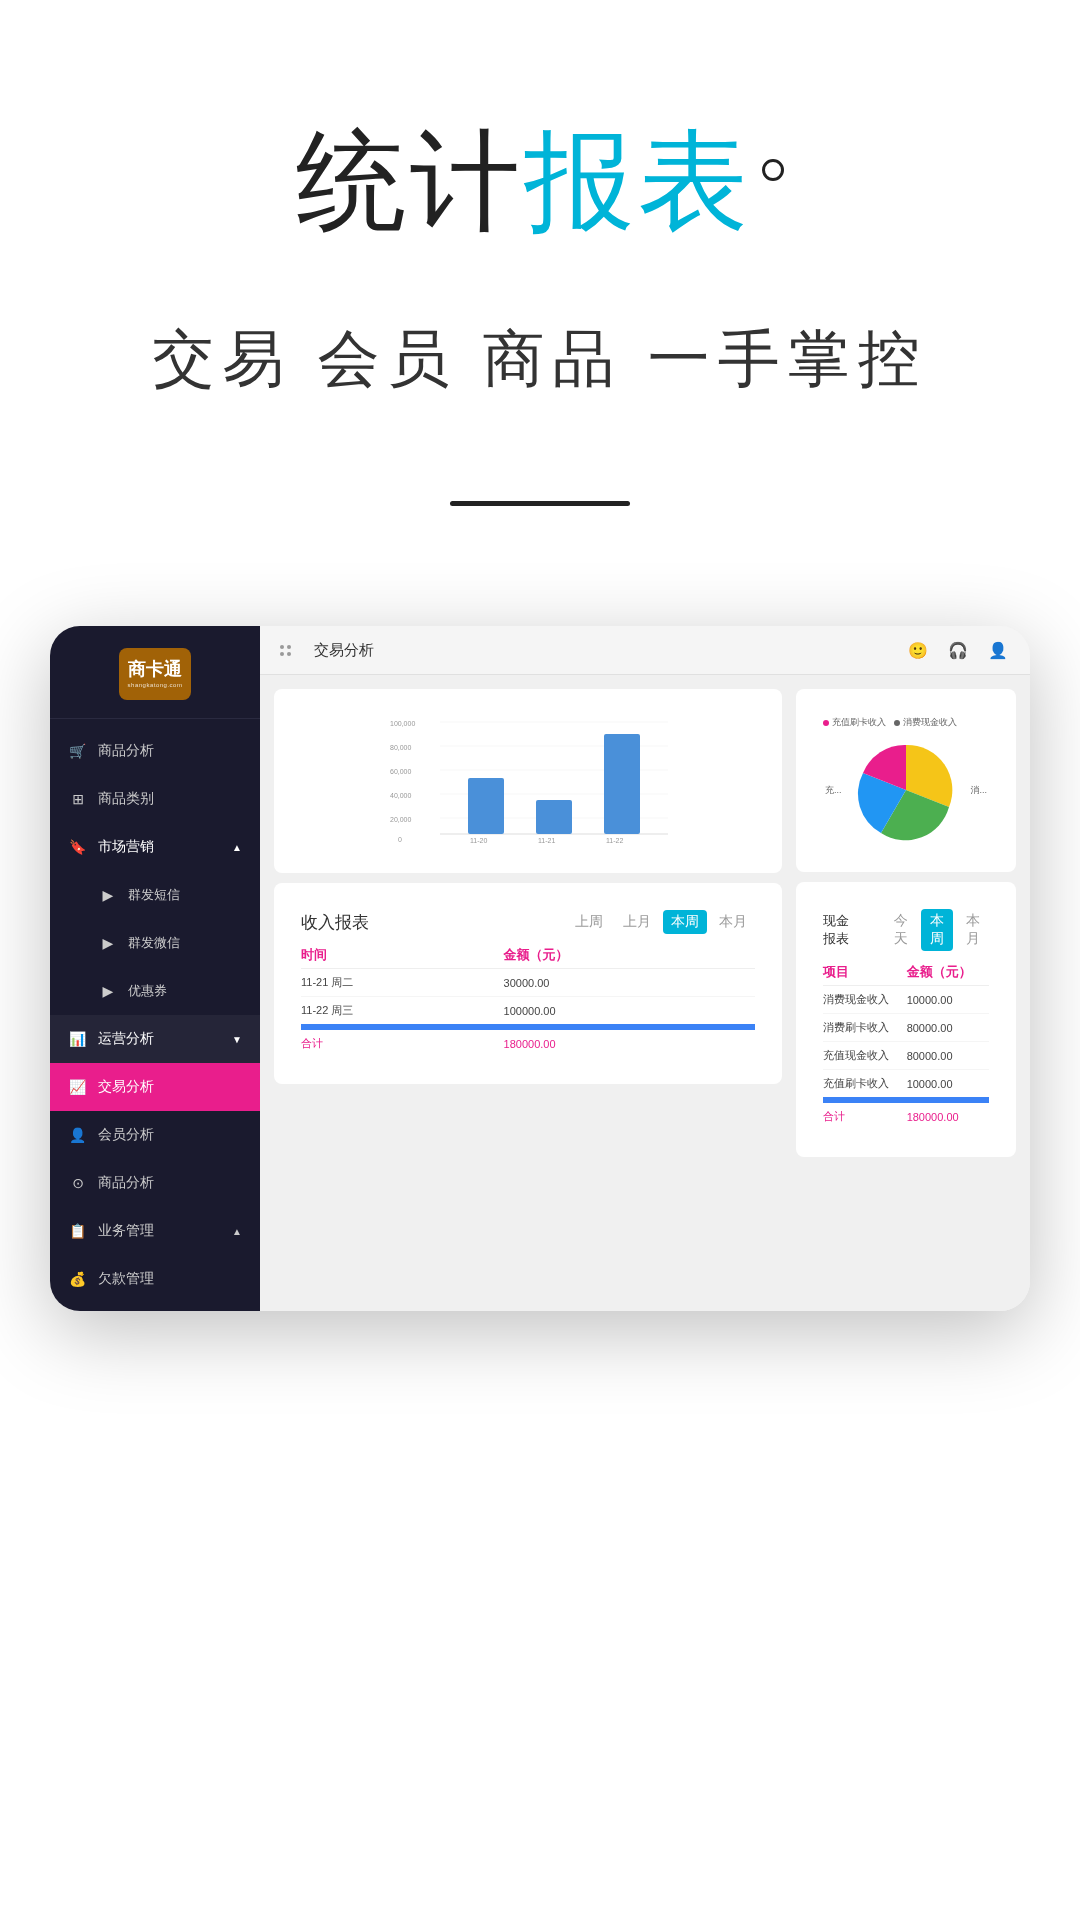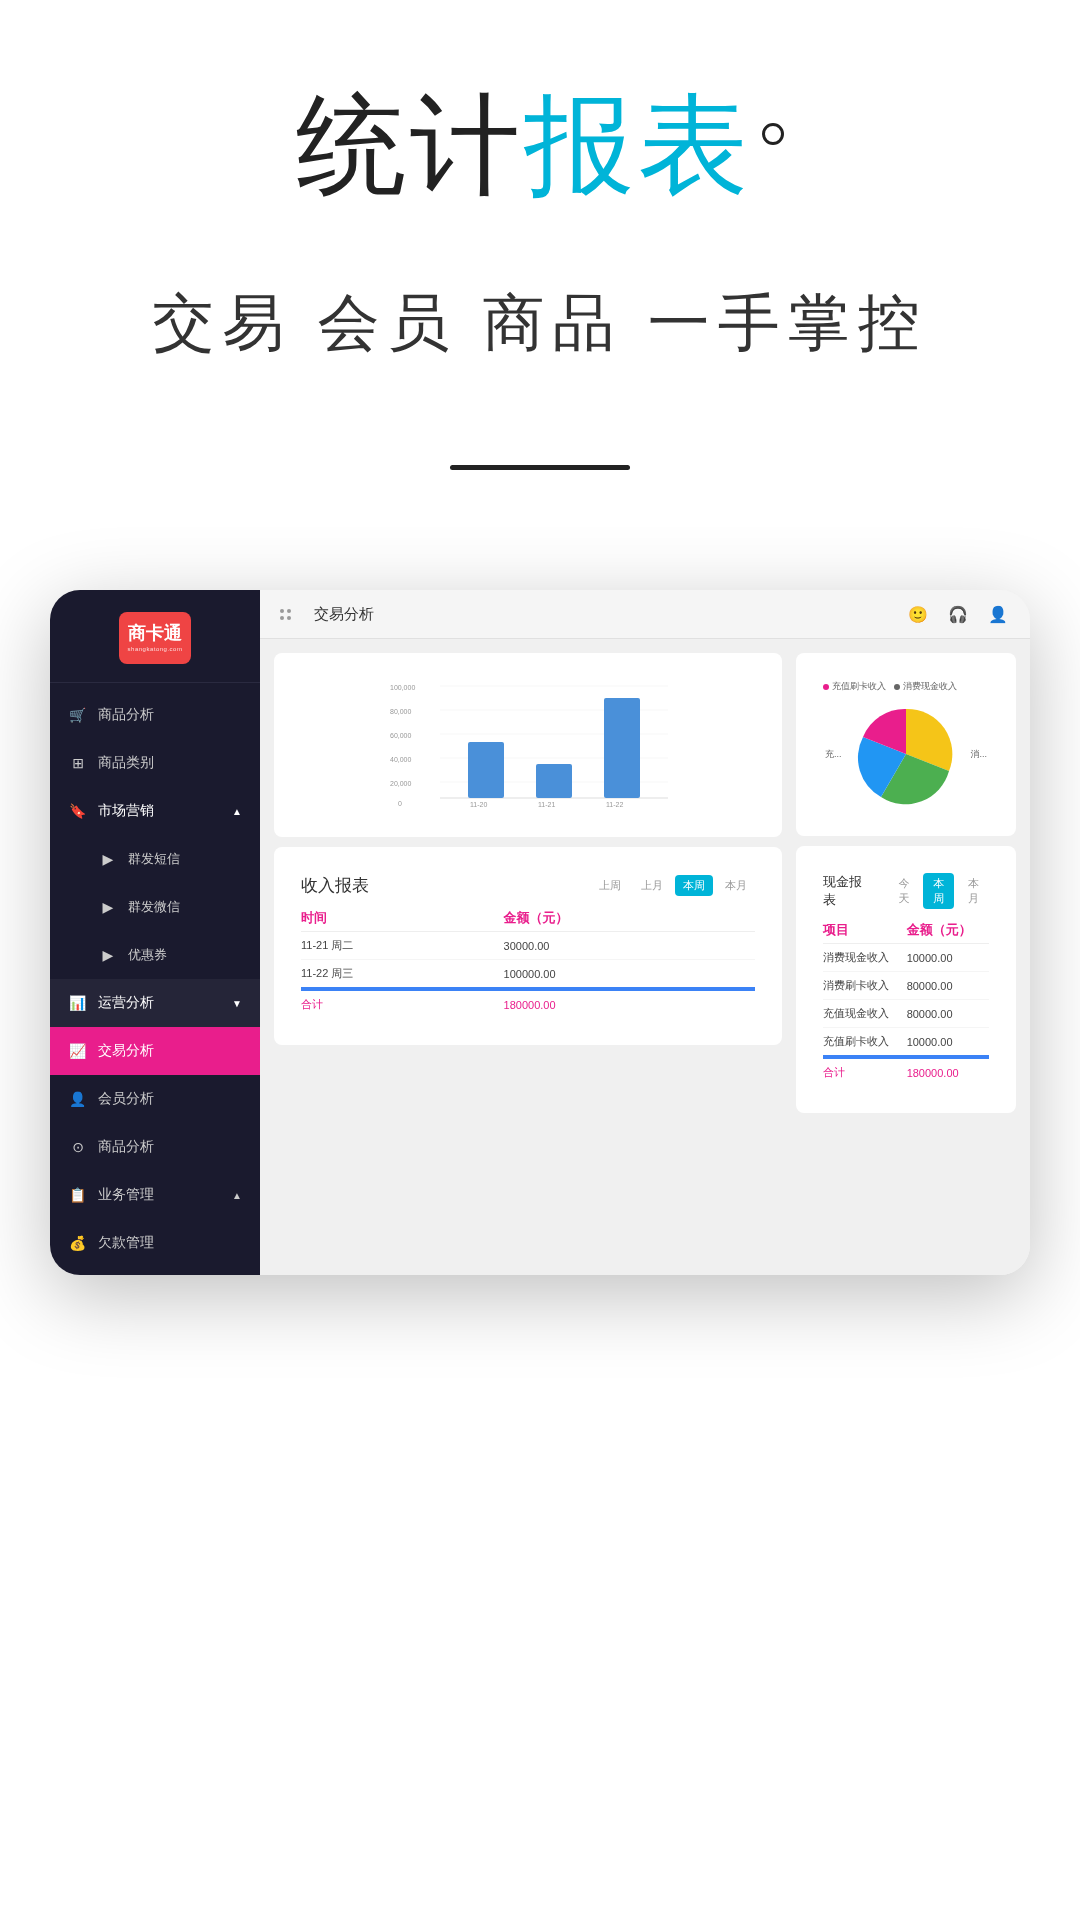--- a/index.html
+++ b/index.html
@@ -9,21 +9,21 @@
       background: #ffffff;
       font-family: -apple-system, "PingFang SC", "Microsoft YaHei", sans-serif;
       overflow-x: hidden;
     }
 
     
     .hero {
       display: flex;
       flex-direction: column;
       align-items: center;
-      padding-top: 72px;
+      padding-top: 108px;
       justify-content: space-between;
     }
     .hero-title {
       font-size: 110px;
       font-weight: 300;
       color: #222;
       letter-spacing: 4px;
     }
     .hero-title .accent {
       color: #00b4d8;
@@ -79,21 +79,21 @@
     .sidebar-logo {
       padding: 22px 18px 18px;
       display: flex;
       flex-direction: column;
       align-items: center;
       border-bottom: 1px solid #2a2a40;
     }
     .logo-box {
       width: 72px;
       height: 52px;
-      background: #ef4444;
+      background: #a16207;
       border-radius: 8px;
       display: flex;
       flex-direction: column;
       align-items: center;
       justify-content: center;
     }
     .logo-chinese {
       font-size: 18px;
       font-weight: 700;
       color: #fff;
@@ -251,21 +251,21 @@
       font-weight: 500;
     }
     .tab-group {
       margin-left: auto;
       display: flex;
       gap: 4px;
     }
     .tab-btn {
       padding: 3px 8px;
       border-radius: 4px;
-      font-size: 11px;
+      font-size: 14px;
       cursor: pointer;
       color: #999;
       background: transparent;
       border: none;
     }
     .tab-btn.active {
       background: #00b4d8;
       color: #fff;
     }
     .data-table {
@@ -281,21 +281,21 @@
     }
     .data-table td {
       font-size: 11px;
       color: #444;
       padding: 6px 0;
       border-bottom: 1px solid #f5f5f5;
     }
     .data-table .total-row td {
       color: #e91e8c;
       font-weight: 500;
-      border-top: 4px solid #3b82f6;
+      border-top: 6px solid #3b82f6;
       border-bottom: none;
     }
 
     
     .pie-chart-area {
       position: relative;
       height: 110px;
       display: flex;
       align-items: center;
       justify-content: center;

